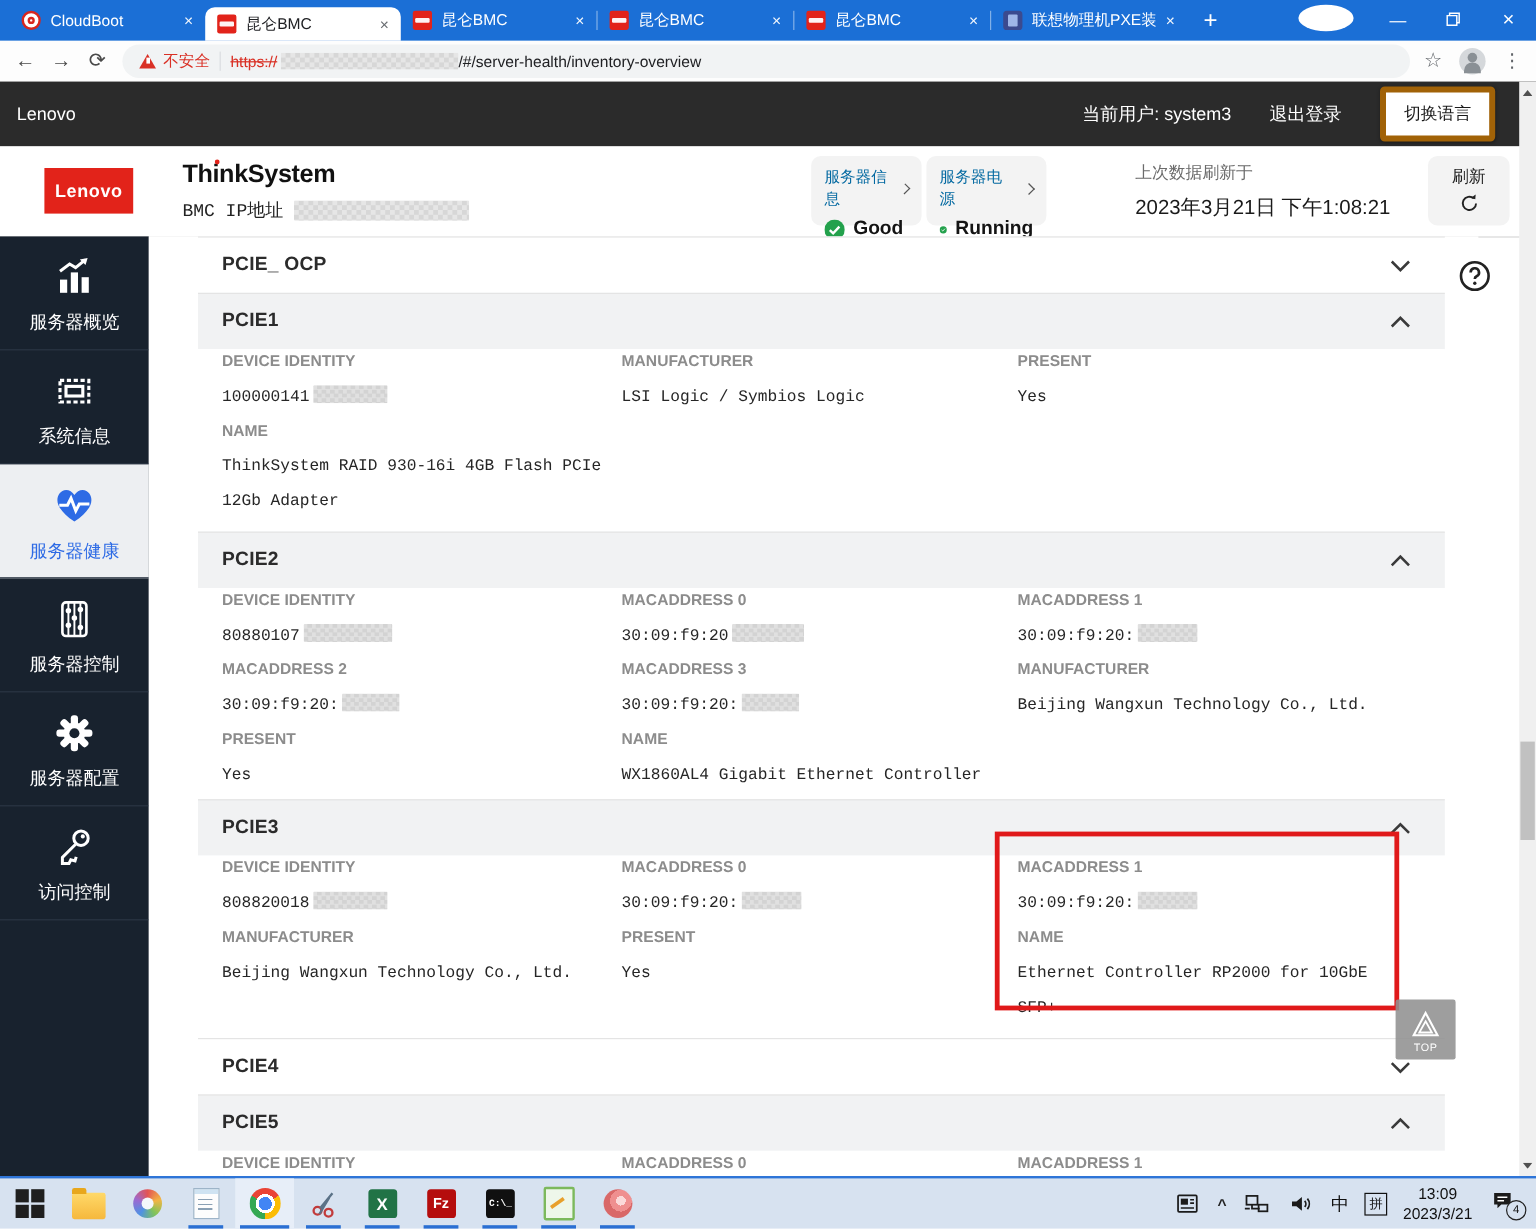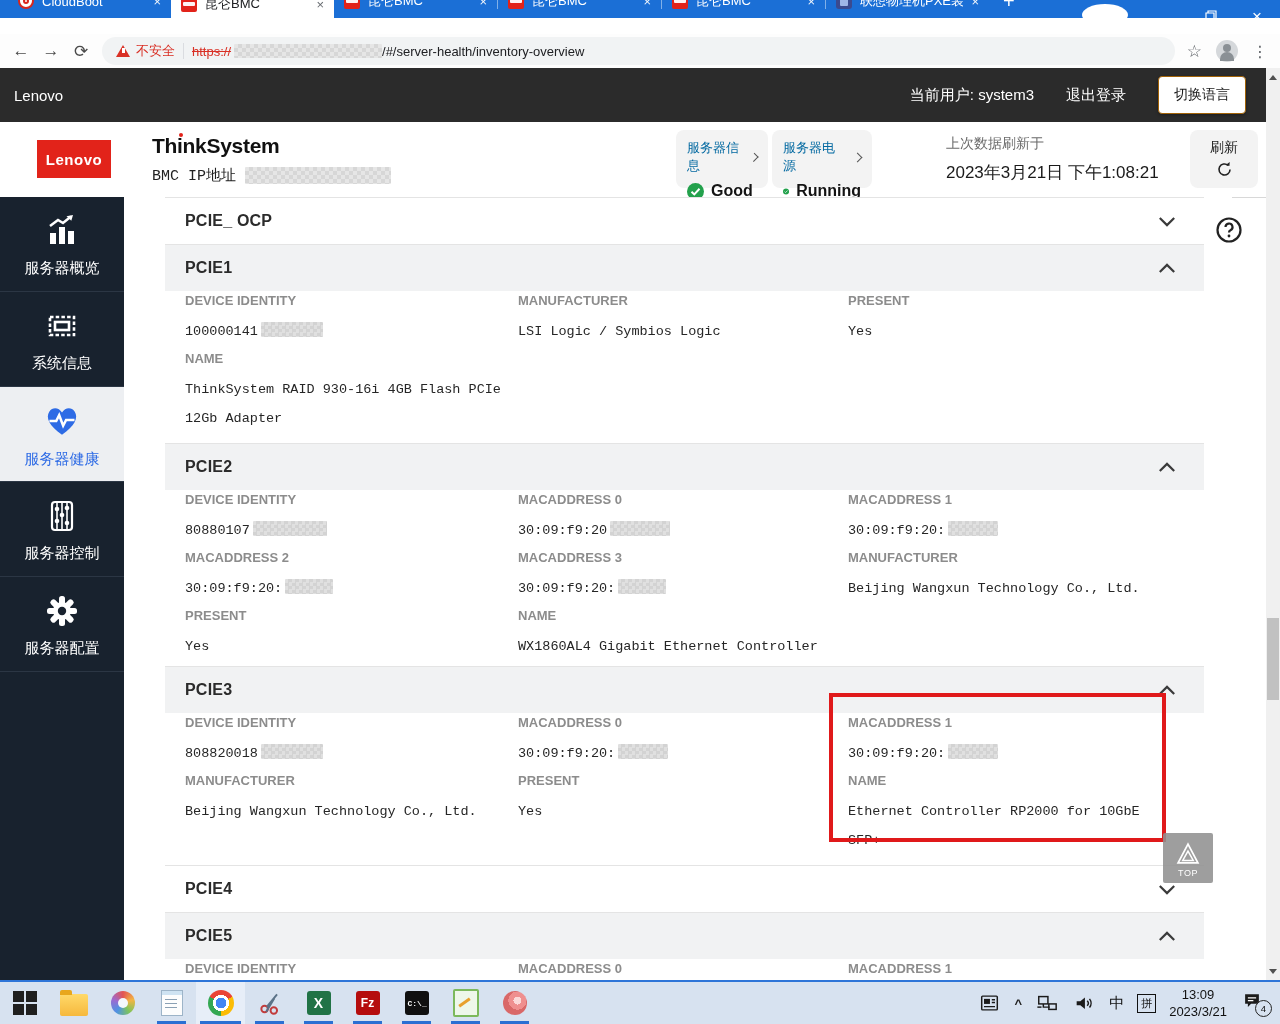--- a/index.html
+++ b/index.html
@@ -1,19 +1,19 @@
 <!DOCTYPE html>
 <html><head>
 <meta charset="utf-8">
 <style>
   html,body{margin:0;padding:0;}
   body{width:1280px;height:1024px;overflow:hidden;position:relative;background:#fff;
        font-family:"Liberation Sans","DejaVu Sans",sans-serif;-webkit-font-smoothing:antialiased;}
   
-  .titlebar{position:absolute;left:0;top:0;width:1280px;height:18px;background:#1b6fd6;display:flex;align-items:flex-end;}
+  .titlebar{position:absolute;left:0;top:0;width:1280px;height:34px;background:#1b6fd6;display:flex;align-items:flex-end;}
   .tab{height:34px;display:flex;align-items:center;gap:8px;padding:0 10px;width:143px;color:#fff;font-size:13px;position:relative;}
   .tab .tlabel{white-space:nowrap;overflow:hidden;flex:1;}
   .tab .tclose{font-size:13px;opacity:.95;cursor:default;}
   .tab.active{background:#fff;color:#202124;border-radius:8px 8px 0 0;height:28px;}
   .tab.active .tclose{color:#5f6368;}
   .tabsep{width:1px;height:16px;background:rgba(255,255,255,.45);margin-bottom:9px;}
   .fav{width:16px;height:16px;flex:0 0 16px;border-radius:2px;position:relative;}
   .fav.cb{border-radius:50%;border:2px solid #d8261e;background:#fff;box-sizing:border-box;}
   .fav.cb::after{content:"";position:absolute;left:3px;top:3px;width:6px;height:6px;border:2px solid #d8261e;border-radius:50%;box-sizing:border-box;}
   .fav.lv{background:#e2231a;}
@@ -34,21 +34,21 @@
   .proto{color:#d93025;text-decoration:line-through;}
   .path{color:#202124;}
   .addr-right{display:flex;align-items:center;gap:14px;margin-right:12px;color:#5f6368;}
   .avatar{width:22px;height:22px;border-radius:50%;background:#d5d8db;position:relative;}
   .avatar::before{content:"";position:absolute;left:7px;top:4px;width:8px;height:8px;border-radius:50%;background:#8a9095;}
   .avatar::after{content:"";position:absolute;left:4px;top:12px;width:14px;height:9px;border-radius:7px 7px 0 0;background:#8a9095;}
   
   .topbar{position:absolute;left:0;top:68px;width:1280px;height:54px;background:#2b2b2b;color:#fff;display:flex;align-items:center;}
   .topbar .brand{font-size:15px;margin-left:14px;}
   .topbar .right{margin-left:auto;display:flex;align-items:center;gap:32px;margin-right:34px;font-size:15px;}
-  .langbtn{background:#fff;color:#1a1a1a;border:1px solid #a16207;border-radius:4px;font-size:14px;padding:9px 15px;box-shadow:0 1px 3px rgba(0,0,0,.35);}
+  .langbtn{background:#fff;color:#1a1a1a;border:5px solid #a16207;border-radius:4px;font-size:14px;padding:9px 15px;box-shadow:0 1px 3px rgba(0,0,0,.35);}
   
   .apphdr{position:absolute;left:0;top:122px;width:1280px;height:75px;background:#fff;border-bottom:1px solid #d8d8d8;}
   .lenlogo{position:absolute;left:37px;top:18px;width:74px;height:38px;background:#e2231a;color:#fff;font-weight:bold;font-size:15px;letter-spacing:.5px;display:flex;align-items:center;justify-content:center;}
   .tsys{position:absolute;left:152px;top:12px;font-weight:bold;font-size:21px;color:#111;letter-spacing:-.3px;}
   .tsys .tittle{position:absolute;left:26.5px;top:-1px;width:4px;height:4px;border-radius:50%;background:#e2231a;}
   .bmcip{position:absolute;left:152px;top:44px;font-family:"Liberation Mono","DejaVu Sans Mono",monospace;font-size:15px;color:#222;display:flex;align-items:center;gap:6px;}
   .stcard{position:absolute;top:8px;height:58px;background:#f3f3f3;border-radius:8px;padding:9px 11px;box-sizing:border-box;}
   .stcard .t{font-size:13px;color:#0369a1;display:flex;align-items:center;gap:7px;}
   .stcard .s{margin-top:7px;display:flex;align-items:center;gap:7px;font-size:16px;font-weight:bold;color:#141414;}
   .chev-r{width:6px;height:6px;border-right:1.6px solid #555;border-top:1.6px solid #555;transform:rotate(45deg);display:inline-block;}
@@ -295,20 +295,28 @@
           <rect x="17" y="5" width="6" height="30" rx="2.5"></rect>
           <rect x="17" y="5" width="6" height="30" rx="2.5" transform="rotate(45 20 20)"></rect>
           <rect x="17" y="5" width="6" height="30" rx="2.5" transform="rotate(90 20 20)"></rect>
           <rect x="17" y="5" width="6" height="30" rx="2.5" transform="rotate(135 20 20)"></rect>
           <circle cx="20" cy="20" r="9"></circle>
         </g>
         <circle cx="20" cy="20" r="4.2" fill="#18222e"></circle>
       </svg>
     <span>服务器配置</span>
   </div>
+  <div class="sbitem">
+    <svg width="40" height="40" viewBox="0 0 40 40">
+        <circle cx="25.5" cy="12.5" r="6" fill="none" stroke="#fff" stroke-width="2.5"></circle>
+        <circle cx="27" cy="11" r="1.7" fill="#fff"></circle>
+        <path d="M21 17.5 L10 28.5 v5 h5.5 l1.5-3 3.5 1 1-3.5" fill="none" stroke="#fff" stroke-width="2.5"></path>
+      </svg>
+    <span>访问控制</span>
+  </div>
 </div>
 
 <div class="main">
   <div class="helpic">
     <svg width="28" height="28" viewBox="0 0 28 28">
         <circle cx="14" cy="14" r="11.5" fill="none" stroke="#222" stroke-width="2.2"></circle>
         <path d="M10.5 11 a3.5 3.5 0 1 1 5 3.2 c-1.3.6-1.5 1.3-1.5 2.3" fill="none" stroke="#222" stroke-width="2.2"></path>
         <circle cx="14" cy="20" r="1.4" fill="#222"></circle>
       </svg>
   </div>

